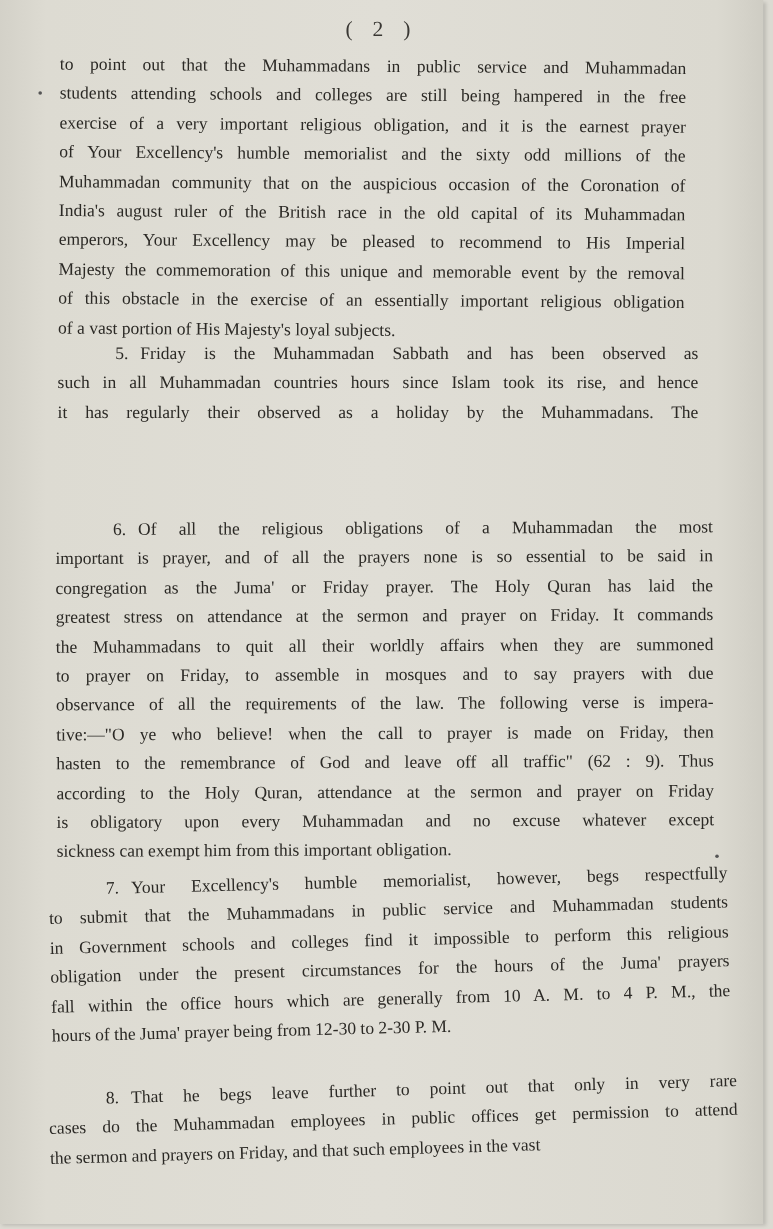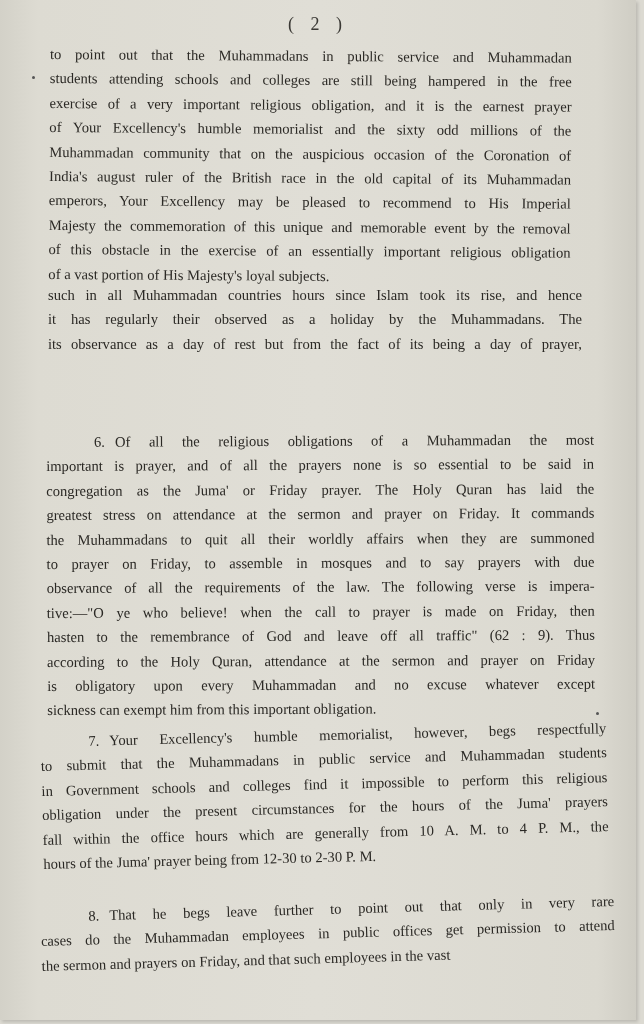--- a/index.html
+++ b/index.html
@@ -49,23 +49,23 @@
       <span class="line">exercise of a very important religious obligation, and it is the earnest prayer</span>
       <span class="line">of Your Excellency's humble memorialist and the sixty odd millions of the</span>
       <span class="line">Muhammadan community that on the auspicious occasion of the Coronation of</span>
       <span class="line">India's august ruler of the British race in the old capital of its Muhammadan</span>
       <span class="line">emperors, Your Excellency may be pleased to recommend to His Imperial</span>
       <span class="line">Majesty the commemoration of this unique and memorable event by the removal</span>
       <span class="line">of this obstacle in the exercise of an essentially important religious obligation</span>
       <span class="line last">of a vast portion of His Majesty's loyal subjects.</span>
     </div>
   <div class="para" id="p5">
+      <span class="line indent"><span style="margin-right: 10px;">5.</span><span>Friday is the Muhammadan Sabbath and has been observed as</span></span>
       <span class="line">such in all Muhammadan countries hours since Islam took its rise, and hence</span>
       <span class="line">it has regularly their observed as a holiday by the Muhammadans. The</span>
-      <span class="line">its observance as a day of rest but from the fact of its being a day of prayer,</span>
     </div>
   <div class="para" id="p6">
       <span class="line indent"><span style="margin-right: 10px;">6.</span><span>Of all the religious obligations of a Muhammadan the most</span></span>
       <span class="line">important is prayer, and of all the prayers none is so essential to be said in</span>
       <span class="line">congregation as the Juma' or Friday prayer. The Holy Quran has laid the</span>
       <span class="line">greatest stress on attendance at the sermon and prayer on Friday. It commands</span>
       <span class="line">the Muhammadans to quit all their worldly affairs when they are summoned</span>
       <span class="line">to prayer on Friday, to assemble in mosques and to say prayers with due</span>
       <span class="line">observance of all the requirements of the law. The following verse is impera-</span>
       <span class="line">tive:—"O ye who believe! when the call to prayer is made on Friday, then</span>

